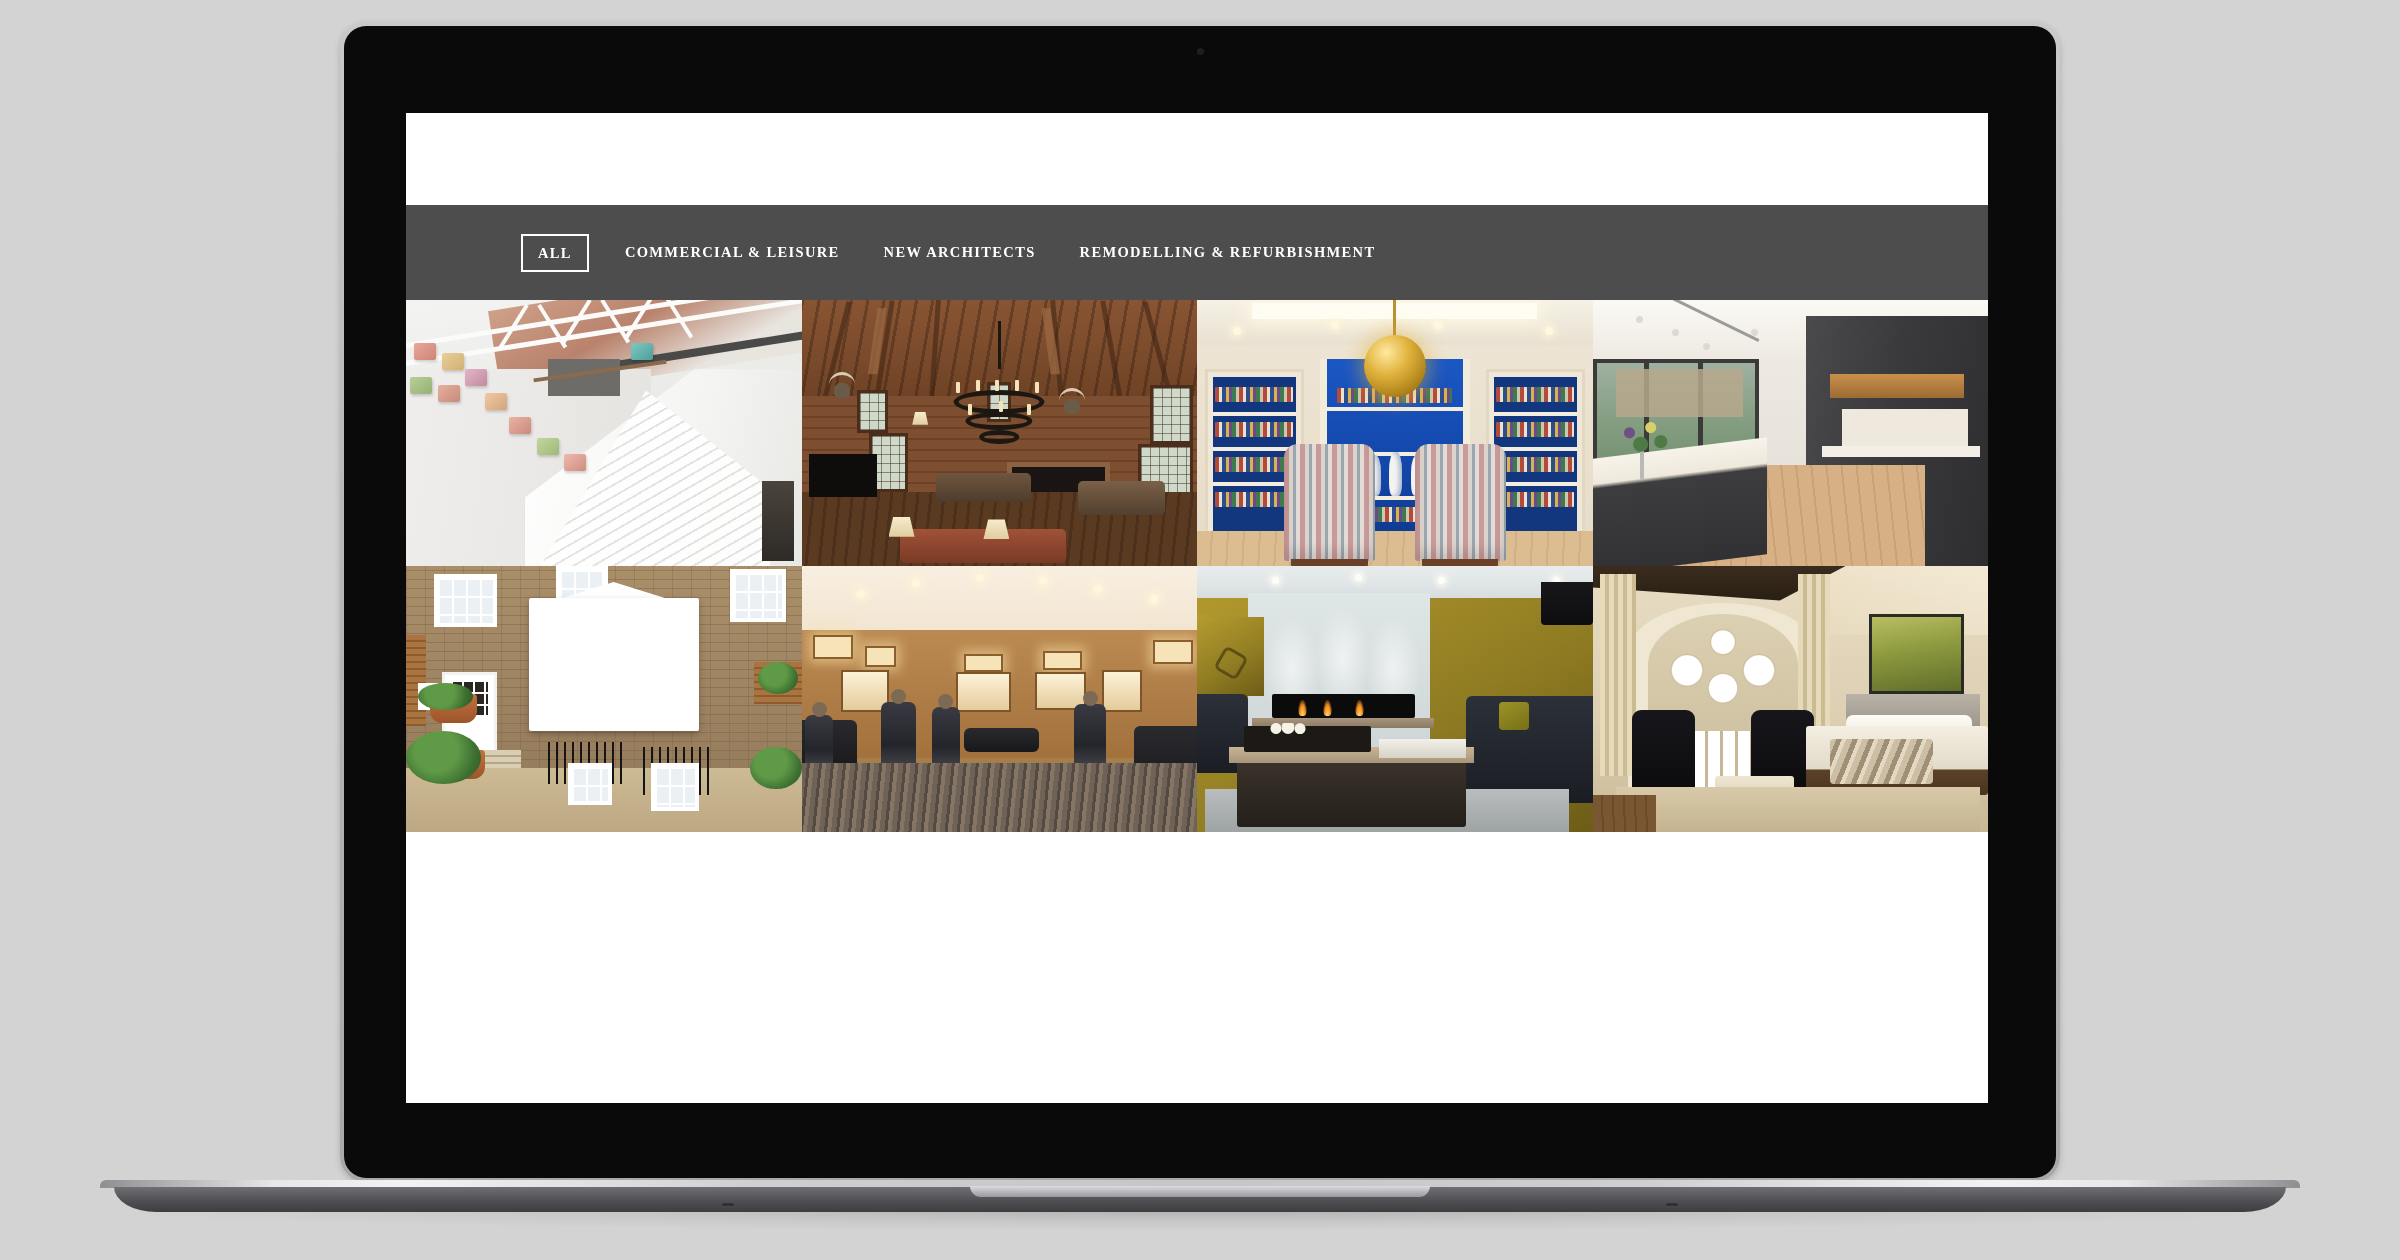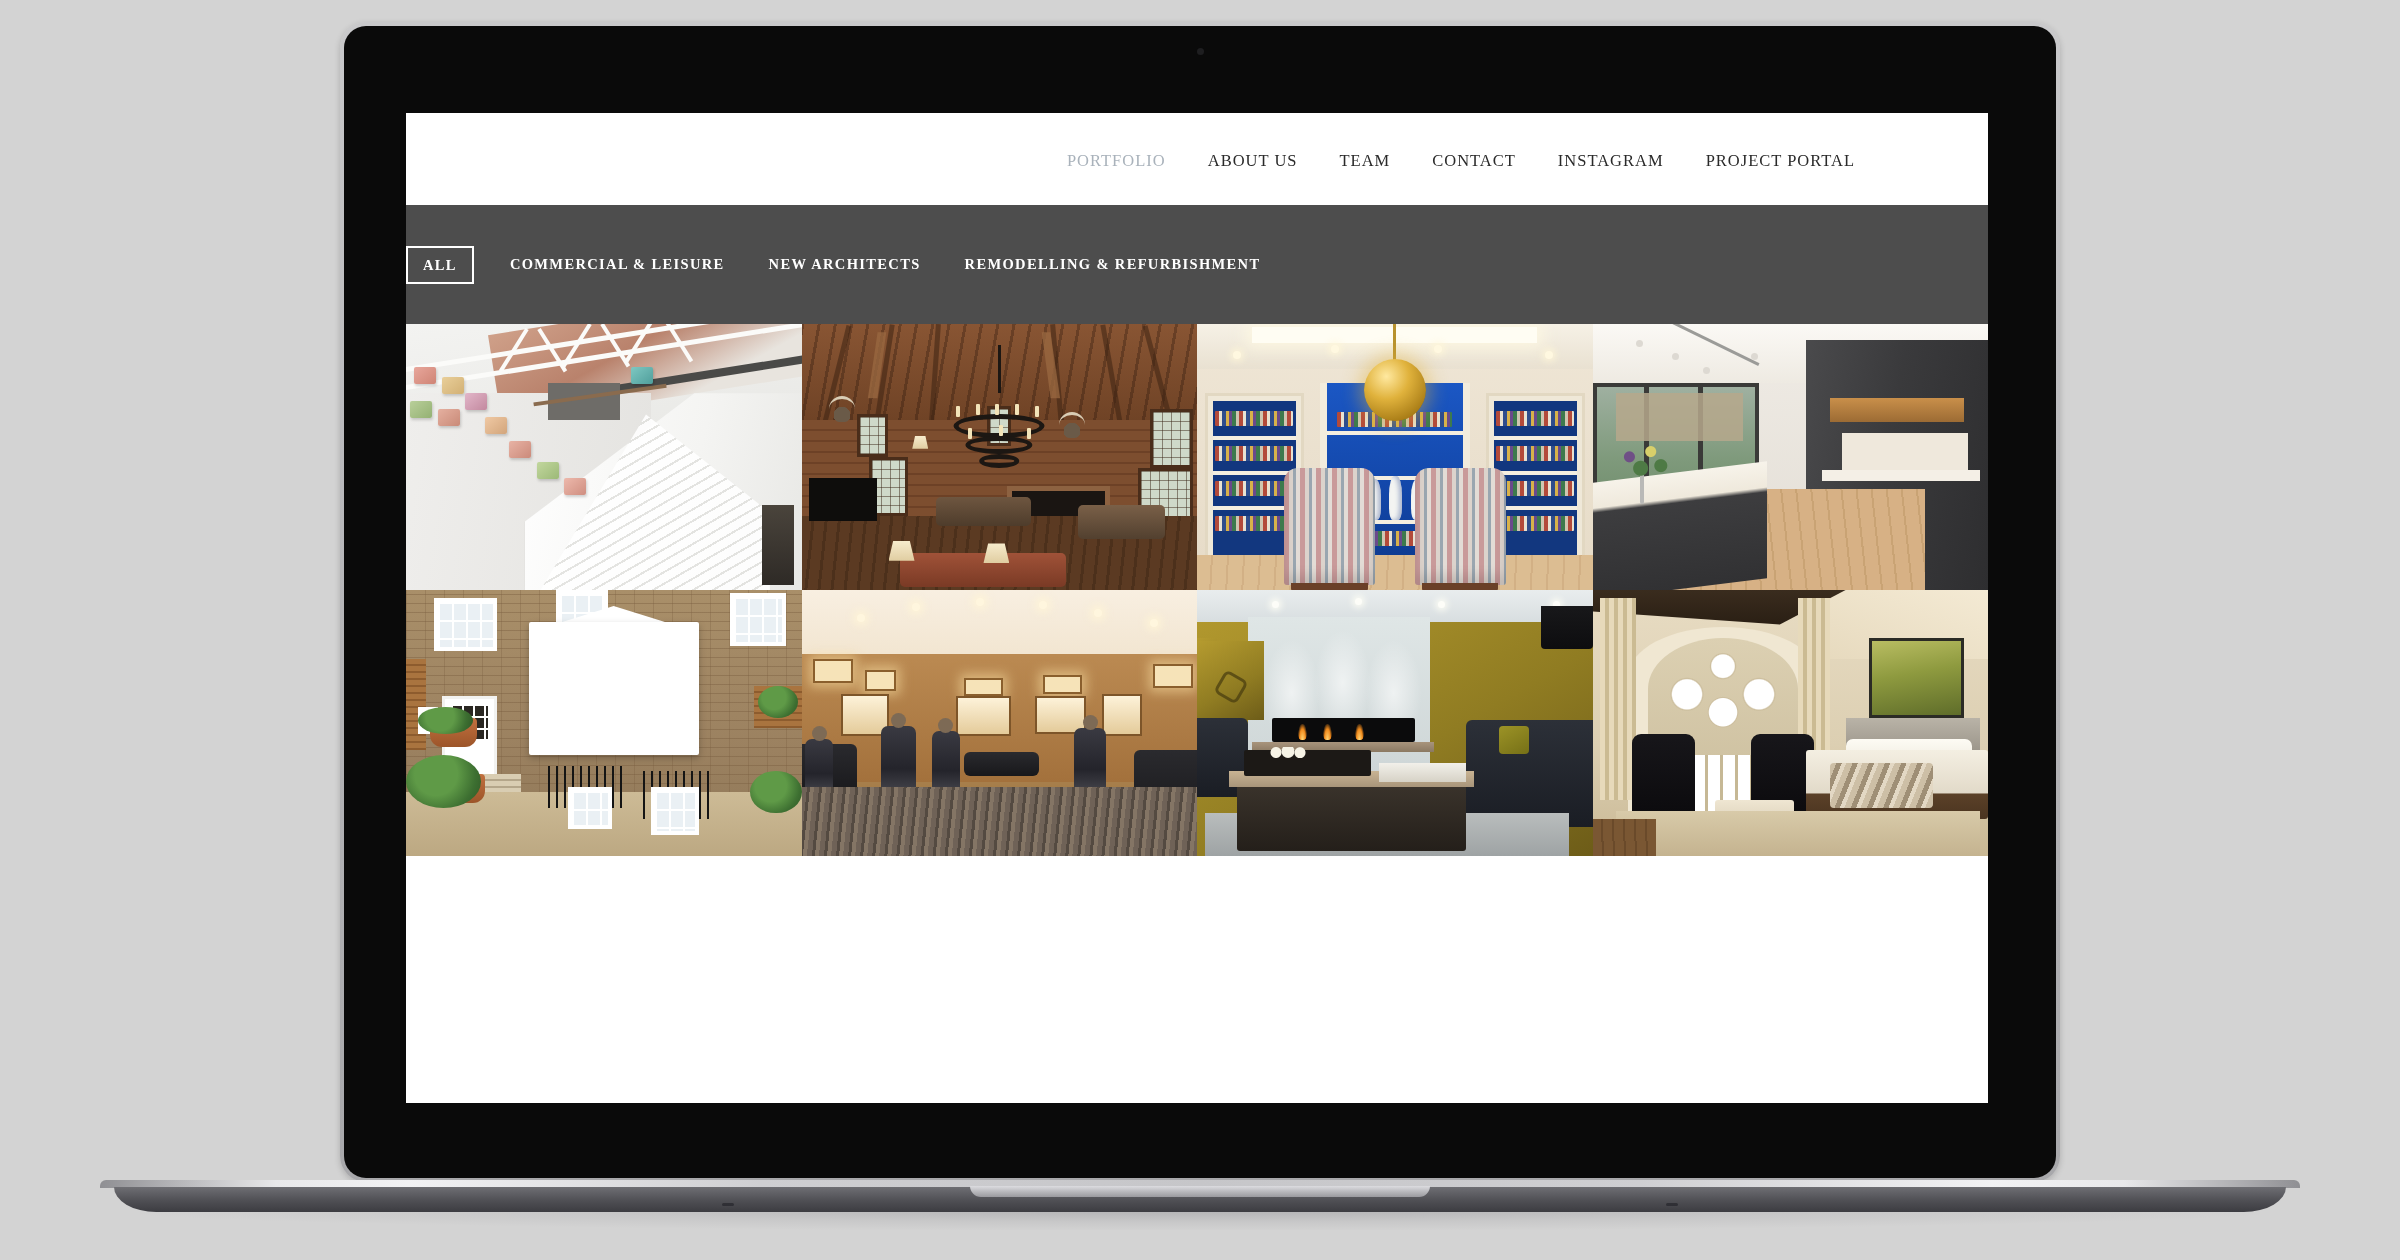--- a/index.html
+++ b/index.html
@@ -188,24 +188,25 @@
     white-space: nowrap;
     padding: 0 21px;
     cursor: pointer;
     text-decoration: none;
   }
   .nav-item.active { color: #a9b2bb; }
 
   
   .filter-bar {
     position: relative;
-    height: 119px;
+    height: 95px;
     background: #4d4d4d;
     display: flex;
     align-items: center;
+    padding-left: 115px;
     text-align: right;
   }
   .filter-item {
     font-family: "Liberation Serif", serif;
     font-weight: bold;
     font-size: 14.5px;
     letter-spacing: 1.35px;
     color: #ffffff;
     white-space: nowrap;
     margin-right: 44px;
@@ -784,28 +785,20 @@
     <div class="laptop-edge"></div>
     <div class="laptop-bezel">
       <div class="camera-dot"></div>
     </div>
 
     <div class="screen">
 
       <div class="site-header">
 
 
-        <nav class="main-nav">
-          <a class="nav-item active">PORTFOLIO</a>
-          <a class="nav-item">ABOUT US</a>
-          <a class="nav-item">TEAM</a>
-          <a class="nav-item">CONTACT</a>
-          <a class="nav-item">INSTAGRAM</a>
-          <a class="nav-item">PROJECT PORTAL</a>
-        </nav>
       </div>
 
       <div class="filter-bar">
         <div class="filter-item boxed">ALL</div>
         <div class="filter-item">COMMERCIAL &amp; LEISURE</div>
         <div class="filter-item">NEW ARCHITECTS</div>
         <div class="filter-item">REMODELLING &amp; REFURBISHMENT</div>
       </div>
 
       <div class="gallery">

